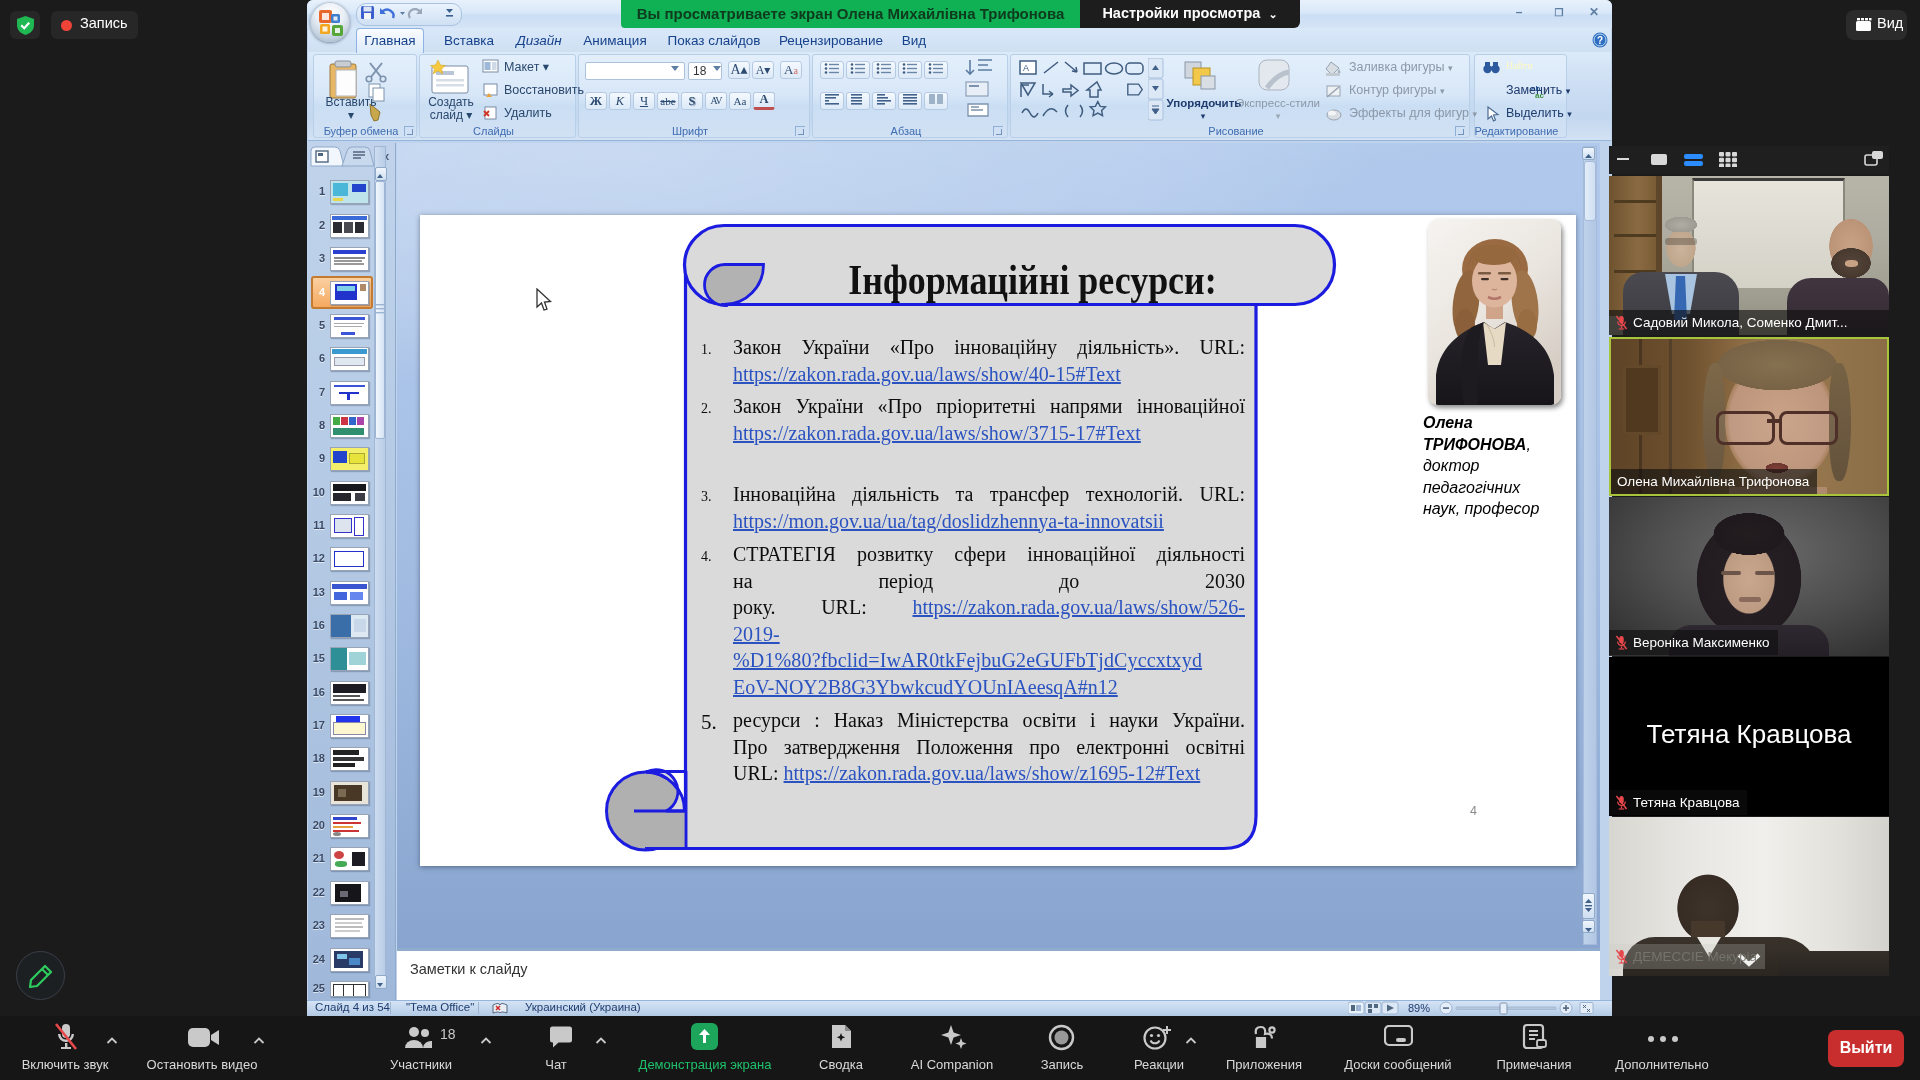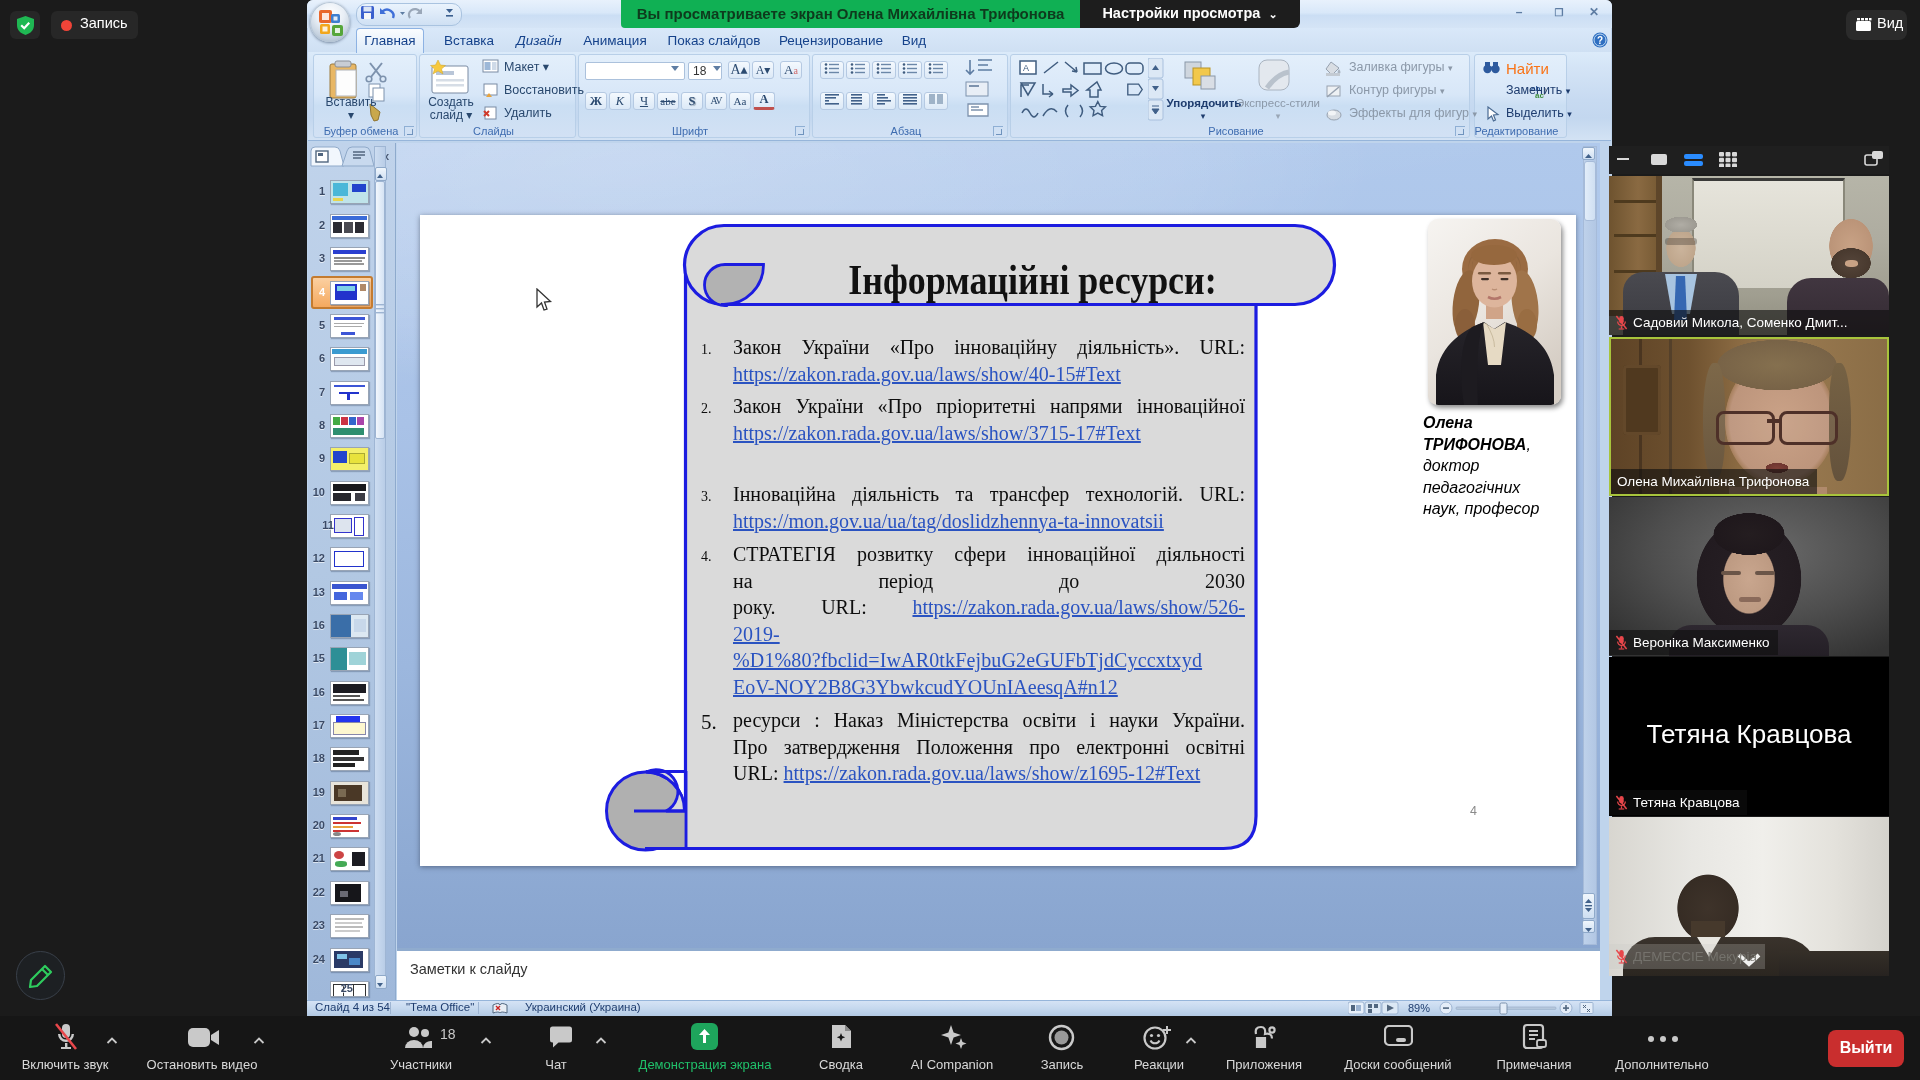--- a/index.html
+++ b/index.html
@@ -307,21 +307,21 @@
 <div class="rbtxt" style="left:1349px;top:106px;color:#8b98a8;font-size:12.5px;">Эффекты для фигур <span style="font-size:9px;">▾</span></div>
 <div class="abs" style="left:1482px;top:60px;"><svg width="19" height="16">
       <g fill="#2d5a9e">
         <circle cx="5.5" cy="9" r="4.2"></circle>
         <circle cx="13.5" cy="9" r="4.2"></circle>
         <rect x="7.5" y="6.5" width="4" height="3"></rect>
         <rect x="3" y="2" width="5" height="4"></rect>
         <rect x="11" y="2" width="5" height="4"></rect>
       </g>
     </svg></div>
-<div class="rbtxt" style="left:1506px;top:60px;color:#f97316;font-size:15px;">Найти</div>
+<div class="rbtxt" style="left:1506px;top:60px;color:#fef9c3;font-size:10px;font-family:Liberation Serif, serif;">Найти</div>
 <div class="abs" style="left:1530px;top:83px;"><svg width="19" height="16">
       <text x="1" y="8" font-size="8" fill="#2d5a9e" font-weight="bold">ab</text>
       <text x="5" y="15" font-size="8" fill="#3f8f3f" font-weight="bold">ac</text>
       <path d="M 14 4 q 4 4 0 8" stroke="#888" fill="none"></path>
     </svg></div>
 <div class="rbtxt" style="left:1506px;top:83px;color:#1e3c6e;font-size:12.5px;">Заменить <span style="font-size:9px;">▾</span></div>
 <div class="abs" style="left:1482px;top:106px;"><svg width="19" height="16">
       <path d="M 6 1 l 0 12 3.5 -3 2 5 2 -1 -2 -5 4.5 -.5 z" fill="#fff" stroke="#4a6b93" stroke-width="1.2"></path>
     </svg></div>
 <div class="rbtxt" style="left:1506px;top:106px;color:#1e3c6e;font-size:12.5px;">Выделить <span style="font-size:9px;">▾</span></div>
@@ -409,21 +409,21 @@
     <div style="position:absolute;left:2px;top:2px;right:2px;height:7px;background:#18181c;"></div>
     <div style="position:absolute;left:2px;top:11px;width:18px;height:8px;background:#26262c;"></div>
     <div style="position:absolute;right:3px;top:11px;width:10px;height:8px;background:#3c3c44;"></div>
   </div>
 <div class="tnum" style="left:309px;top:485.6px;">10</div>
 <div class="thumb" style="top:513.9px;">
     <div style="position:absolute;inset:0;background:#fff;"></div>
     <div style="position:absolute;left:3px;top:3px;width:16px;height:13px;background:#dde4ee;border:1px solid #33c;"></div>
     <div style="position:absolute;right:4px;top:2px;width:8px;height:17px;background:#fff;border:1px solid #33c;"></div>
   </div>
-<div class="tnum" style="left:318px;top:518.9px;">11</div>
+<div class="tnum" style="left:309px;top:518.9px;">11</div>
 <div class="thumb" style="top:547.2px;">
     <div style="position:absolute;inset:0;background:#fff;"></div>
     <div style="position:absolute;left:3px;top:3px;width:28px;height:14px;border:1.5px solid #2233cc;"></div>
   </div>
 <div class="tnum" style="left:309px;top:552.2px;">12</div>
 <div class="thumb" style="top:580.6px;">
     <div style="position:absolute;inset:0;background:#fff;"></div>
     <div style="position:absolute;left:1px;top:2px;right:1px;height:5px;background:#3a55d0;"></div>
     <div style="position:absolute;left:3px;top:10px;width:13px;height:8px;background:#4466dd;"></div>
     <div style="position:absolute;left:19px;top:10px;width:13px;height:8px;background:#6688ee;"></div>
@@ -503,21 +503,21 @@
     <div style="position:absolute;left:6px;top:5px;width:10px;height:5px;background:#7fc4e8;"></div>
     <div style="position:absolute;left:18px;top:9px;width:11px;height:7px;background:#4a88c8;"></div>
   </div>
 <div class="tnum" style="left:309px;top:952.5px;">24</div>
 <div class="thumb" style="top:980.8px;height:14px;">
     <div style="position:absolute;inset:0;background:#fff;"></div>
     <div style="position:absolute;left:2px;top:2px;right:2px;height:14px;border:1px solid #333;"></div>
     <div style="position:absolute;left:12px;top:2px;width:1px;height:14px;background:#333;"></div>
     <div style="position:absolute;left:22px;top:2px;width:1px;height:14px;background:#333;"></div>
   </div>
-<div class="tnum" style="left:309px;top:981.8px;margin-left:28px;">25</div>
+<div class="tnum" style="left:309px;top:981.8px;">25</div>
 <div id="lpscroll"></div>
 <div class="abs" style="left:375px;top:167px;width:10px;height:12px;background:linear-gradient(180deg,#f0f6fc,#cfdff2);border:1px solid #8fa9c9;border-radius:2px;"><svg width="8" height="10">
       <path d="M 1 6 l 3 -4 3 4 z" fill="#41618a"></path>
     </svg></div>
 <div id="lpthumb"><svg width="8" height="256">
       <g fill="#9db4d2">
         <rect x="0" y="122" width="8" height="1.4"></rect>
         <rect x="0" y="126" width="8" height="1.4"></rect>
         <rect x="0" y="130" width="8" height="1.4"></rect>
       </g>

